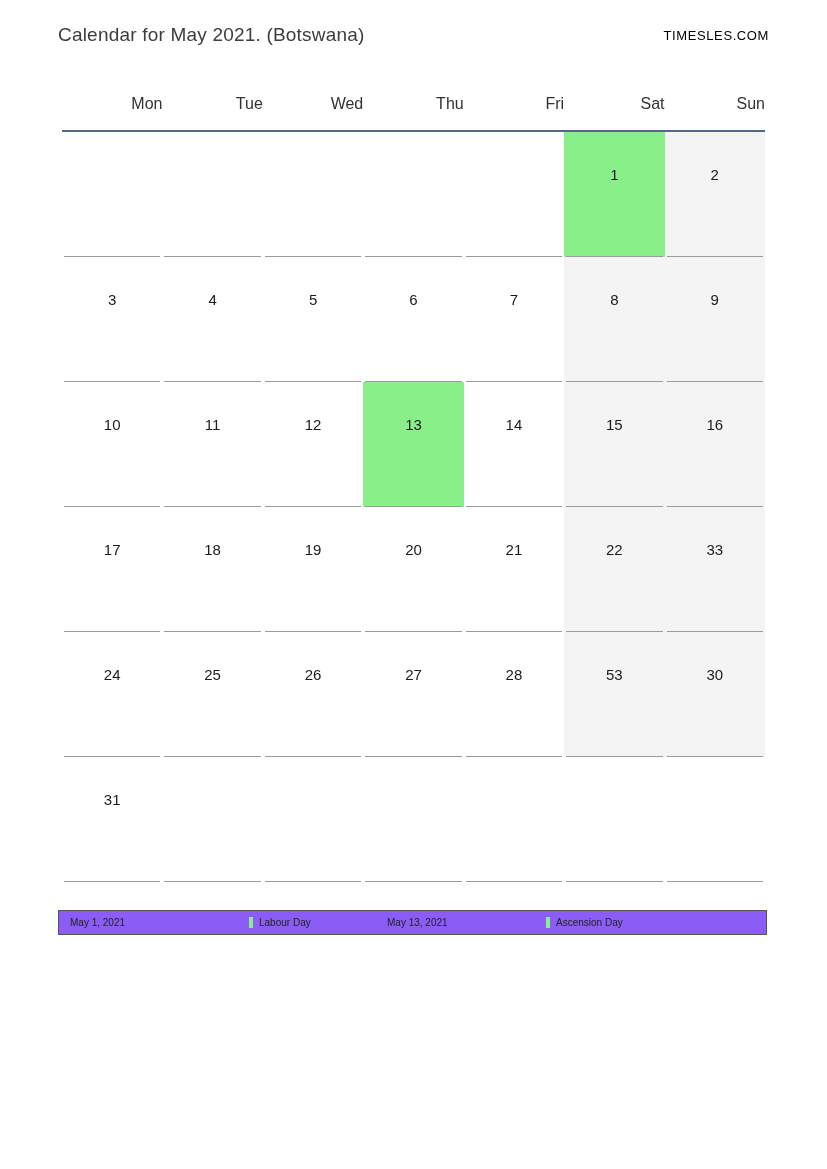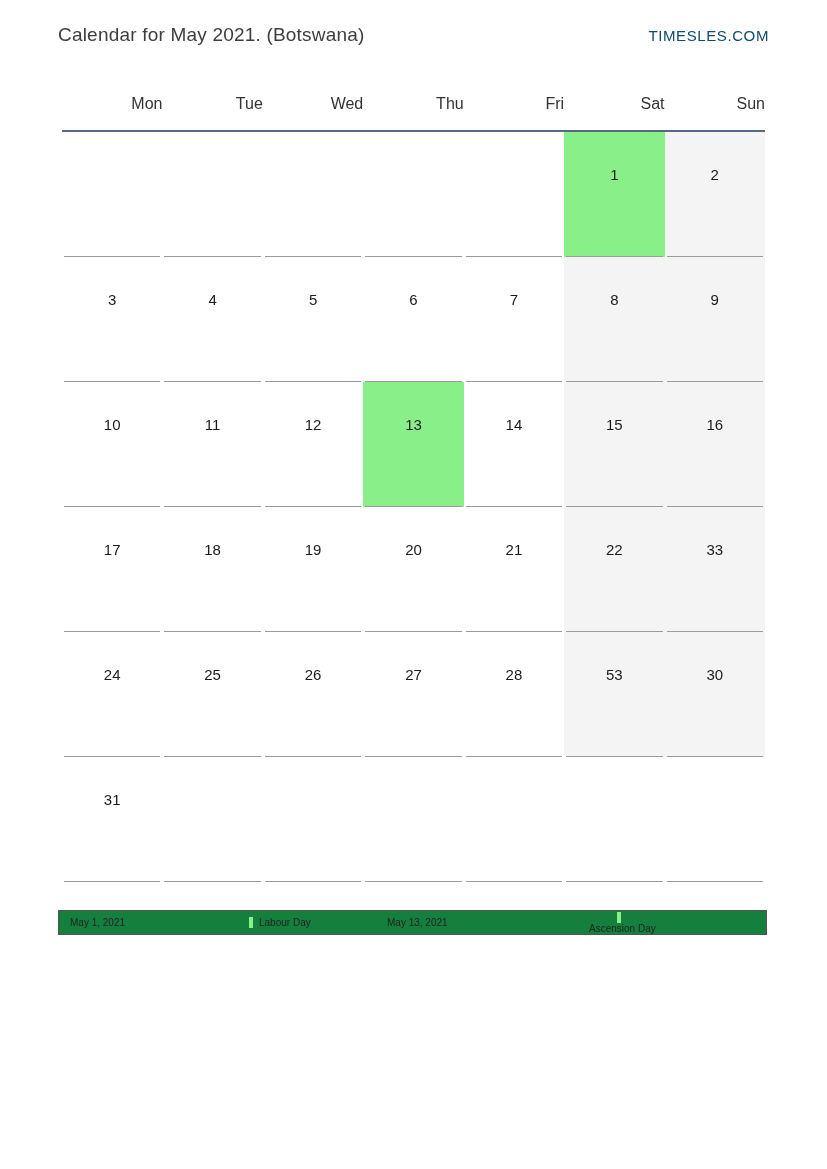--- a/index.html
+++ b/index.html
@@ -34,22 +34,22 @@
     justify-content: space-between;
   }
   .title {
     font-size: 19px;
     font-weight: 400;
     color: #3d3d3d;
     letter-spacing: 0.2px;
     white-space: nowrap;
   }
   .brand {
-    font-size: 15px;
-    color: #0c4a6e;
+    font-size: 13px;
+    color: #000000;
     letter-spacing: 0.6px;
     font-weight: 400;
     white-space: nowrap;
   }
 
   
   .cal {
     position: absolute;
     top: 78px;
     left: 62px;
@@ -116,34 +116,34 @@
 
   
   .legend {
     position: absolute;
     top: 910px;
     left: 58px;
     width: 709px;
     height: 25px;
     border: 1px solid #555555;
     box-sizing: border-box;
-    background: #15803d;
+    background: #8b5cf6;
     display: flex;
     align-items: center;
   }
   .legend-item {
     display: flex;
     align-items: center;
     font-size: 10px;
     color: #222222;
   }
   .legend .date1 { position: absolute; left: 11px; }
   .legend .name1 { position: absolute; left: 168px; padding-left: 22px; }
   .legend .date2 { position: absolute; left: 328px; }
-  .legend .name2 { position: absolute; left: 530px; flex-direction: column; }
+  .legend .name2 { position: absolute; left: 487px; }
   .swatch {
     display: inline-block;
     width: 4px;
     height: 11px;
     background: #89ef89;
     margin-right: 6px;
   }
 </style>
 </head>
 <body>

